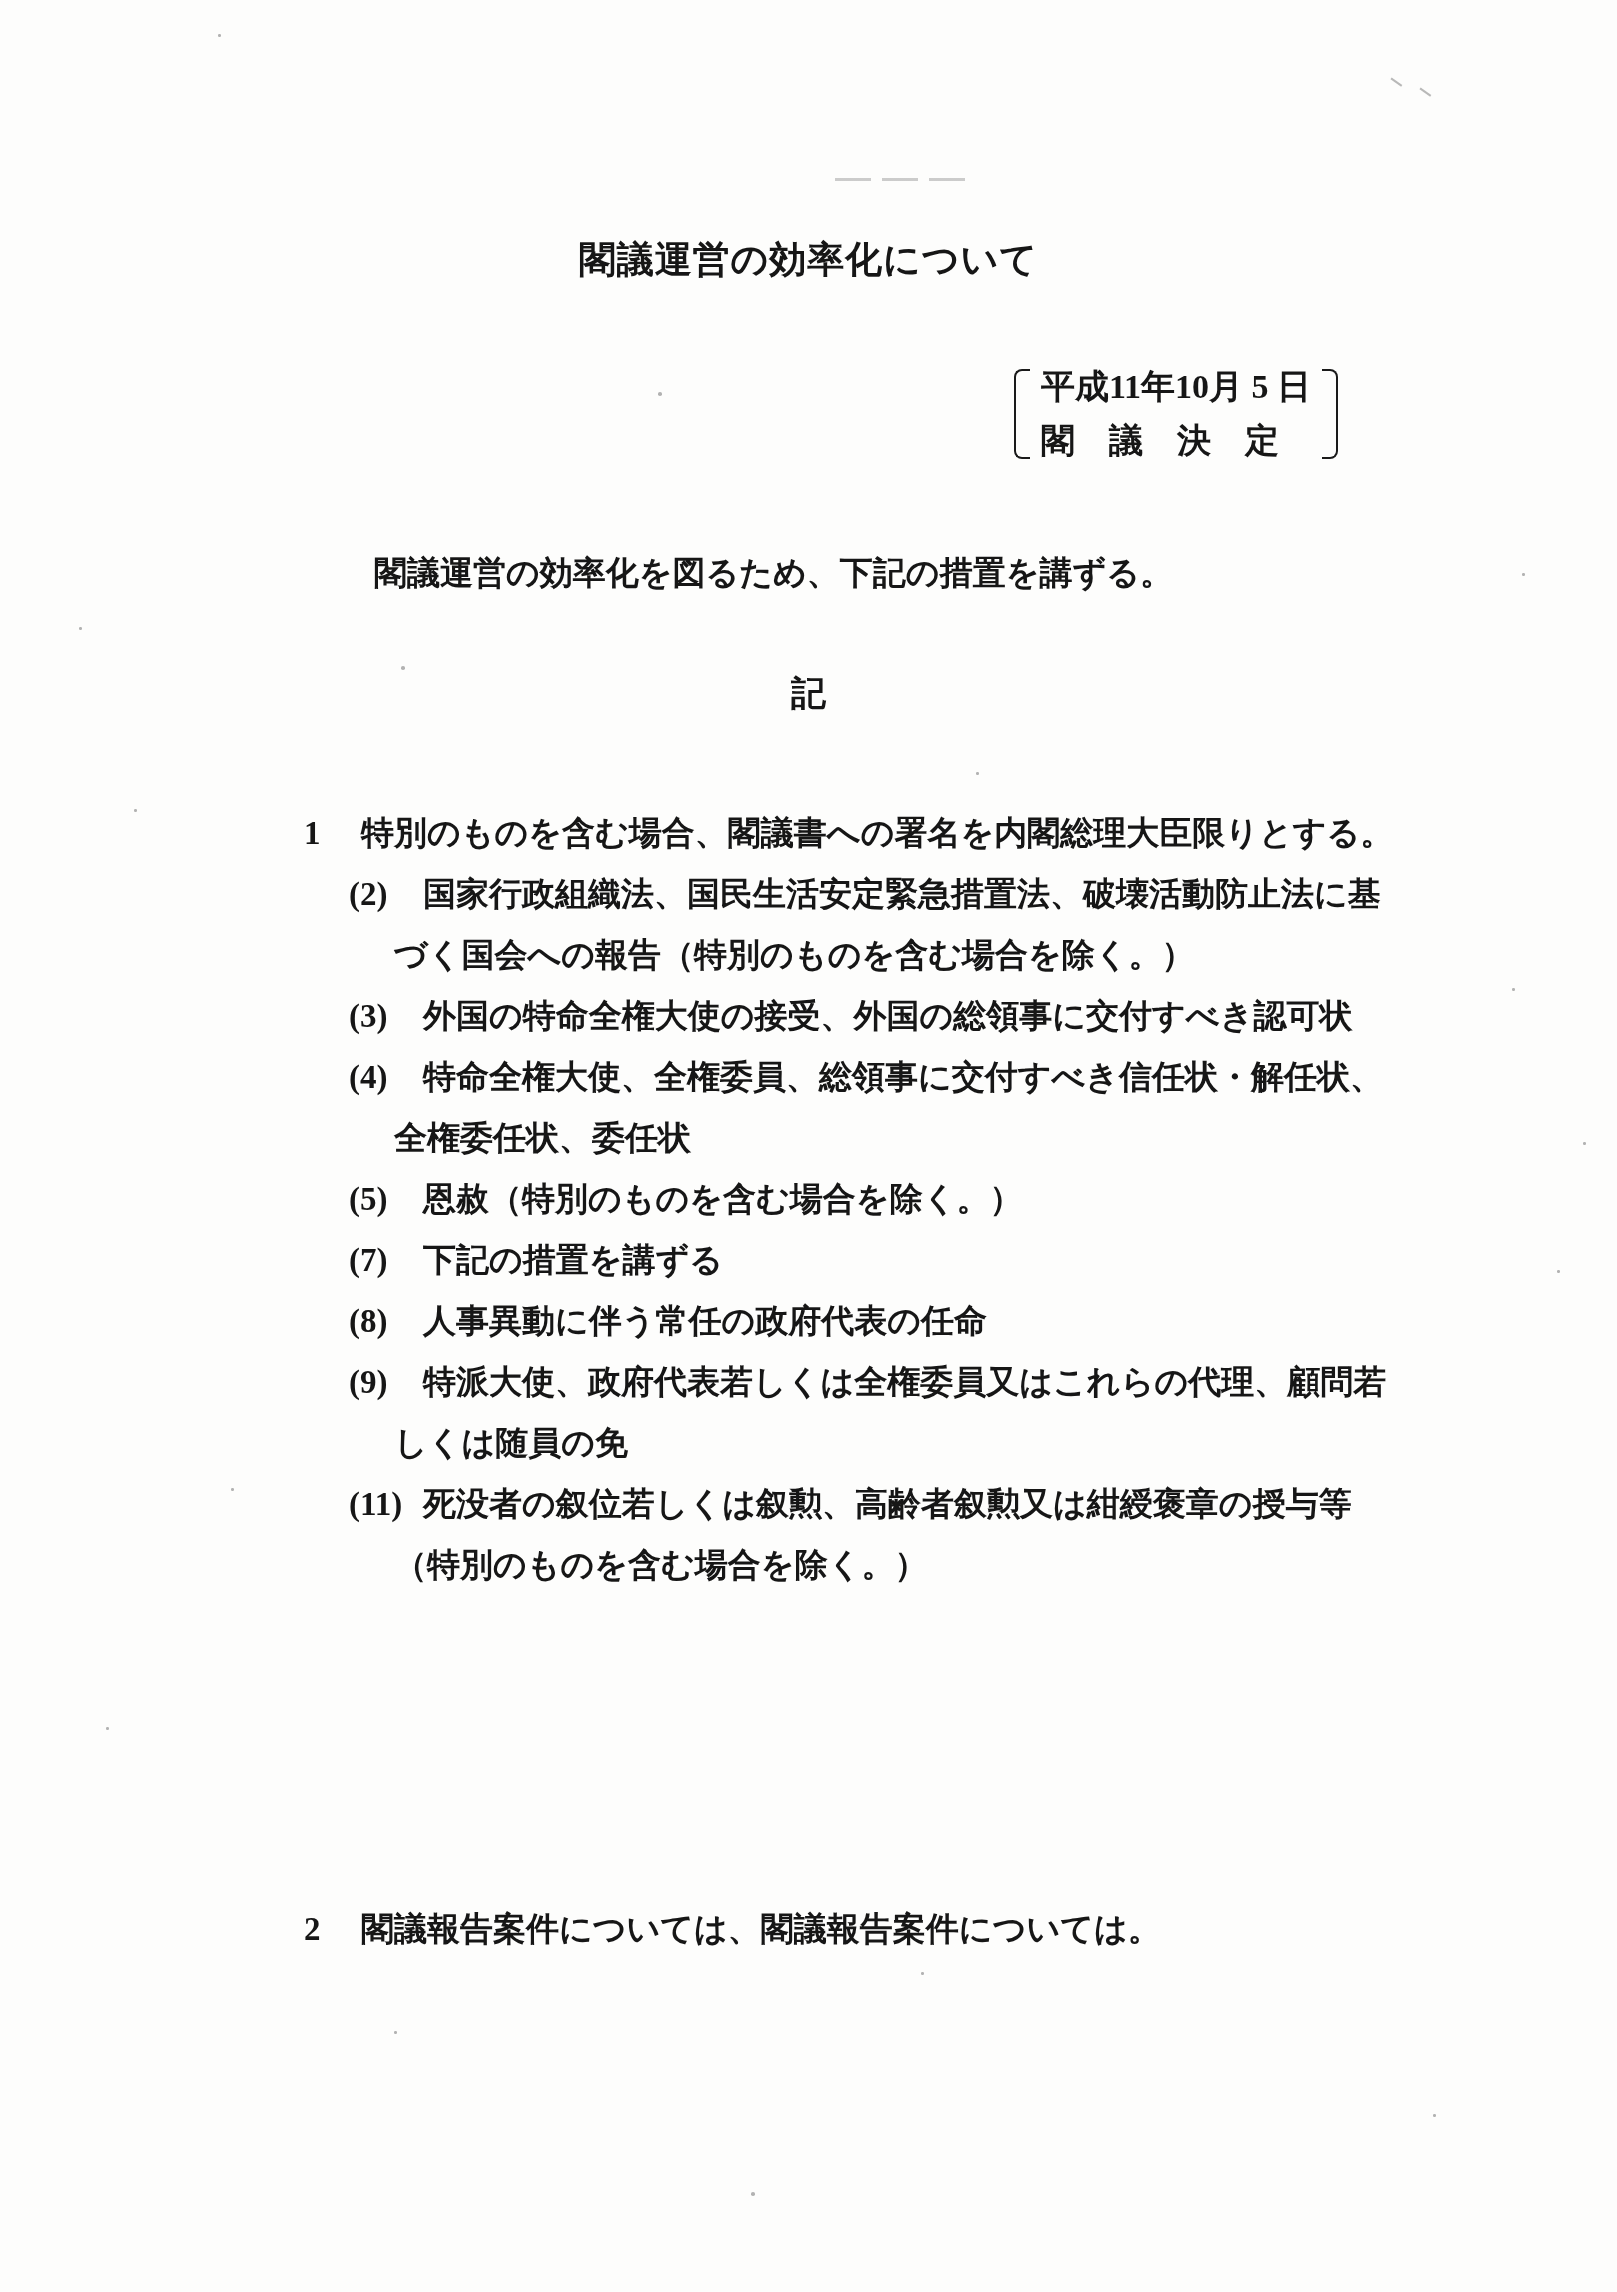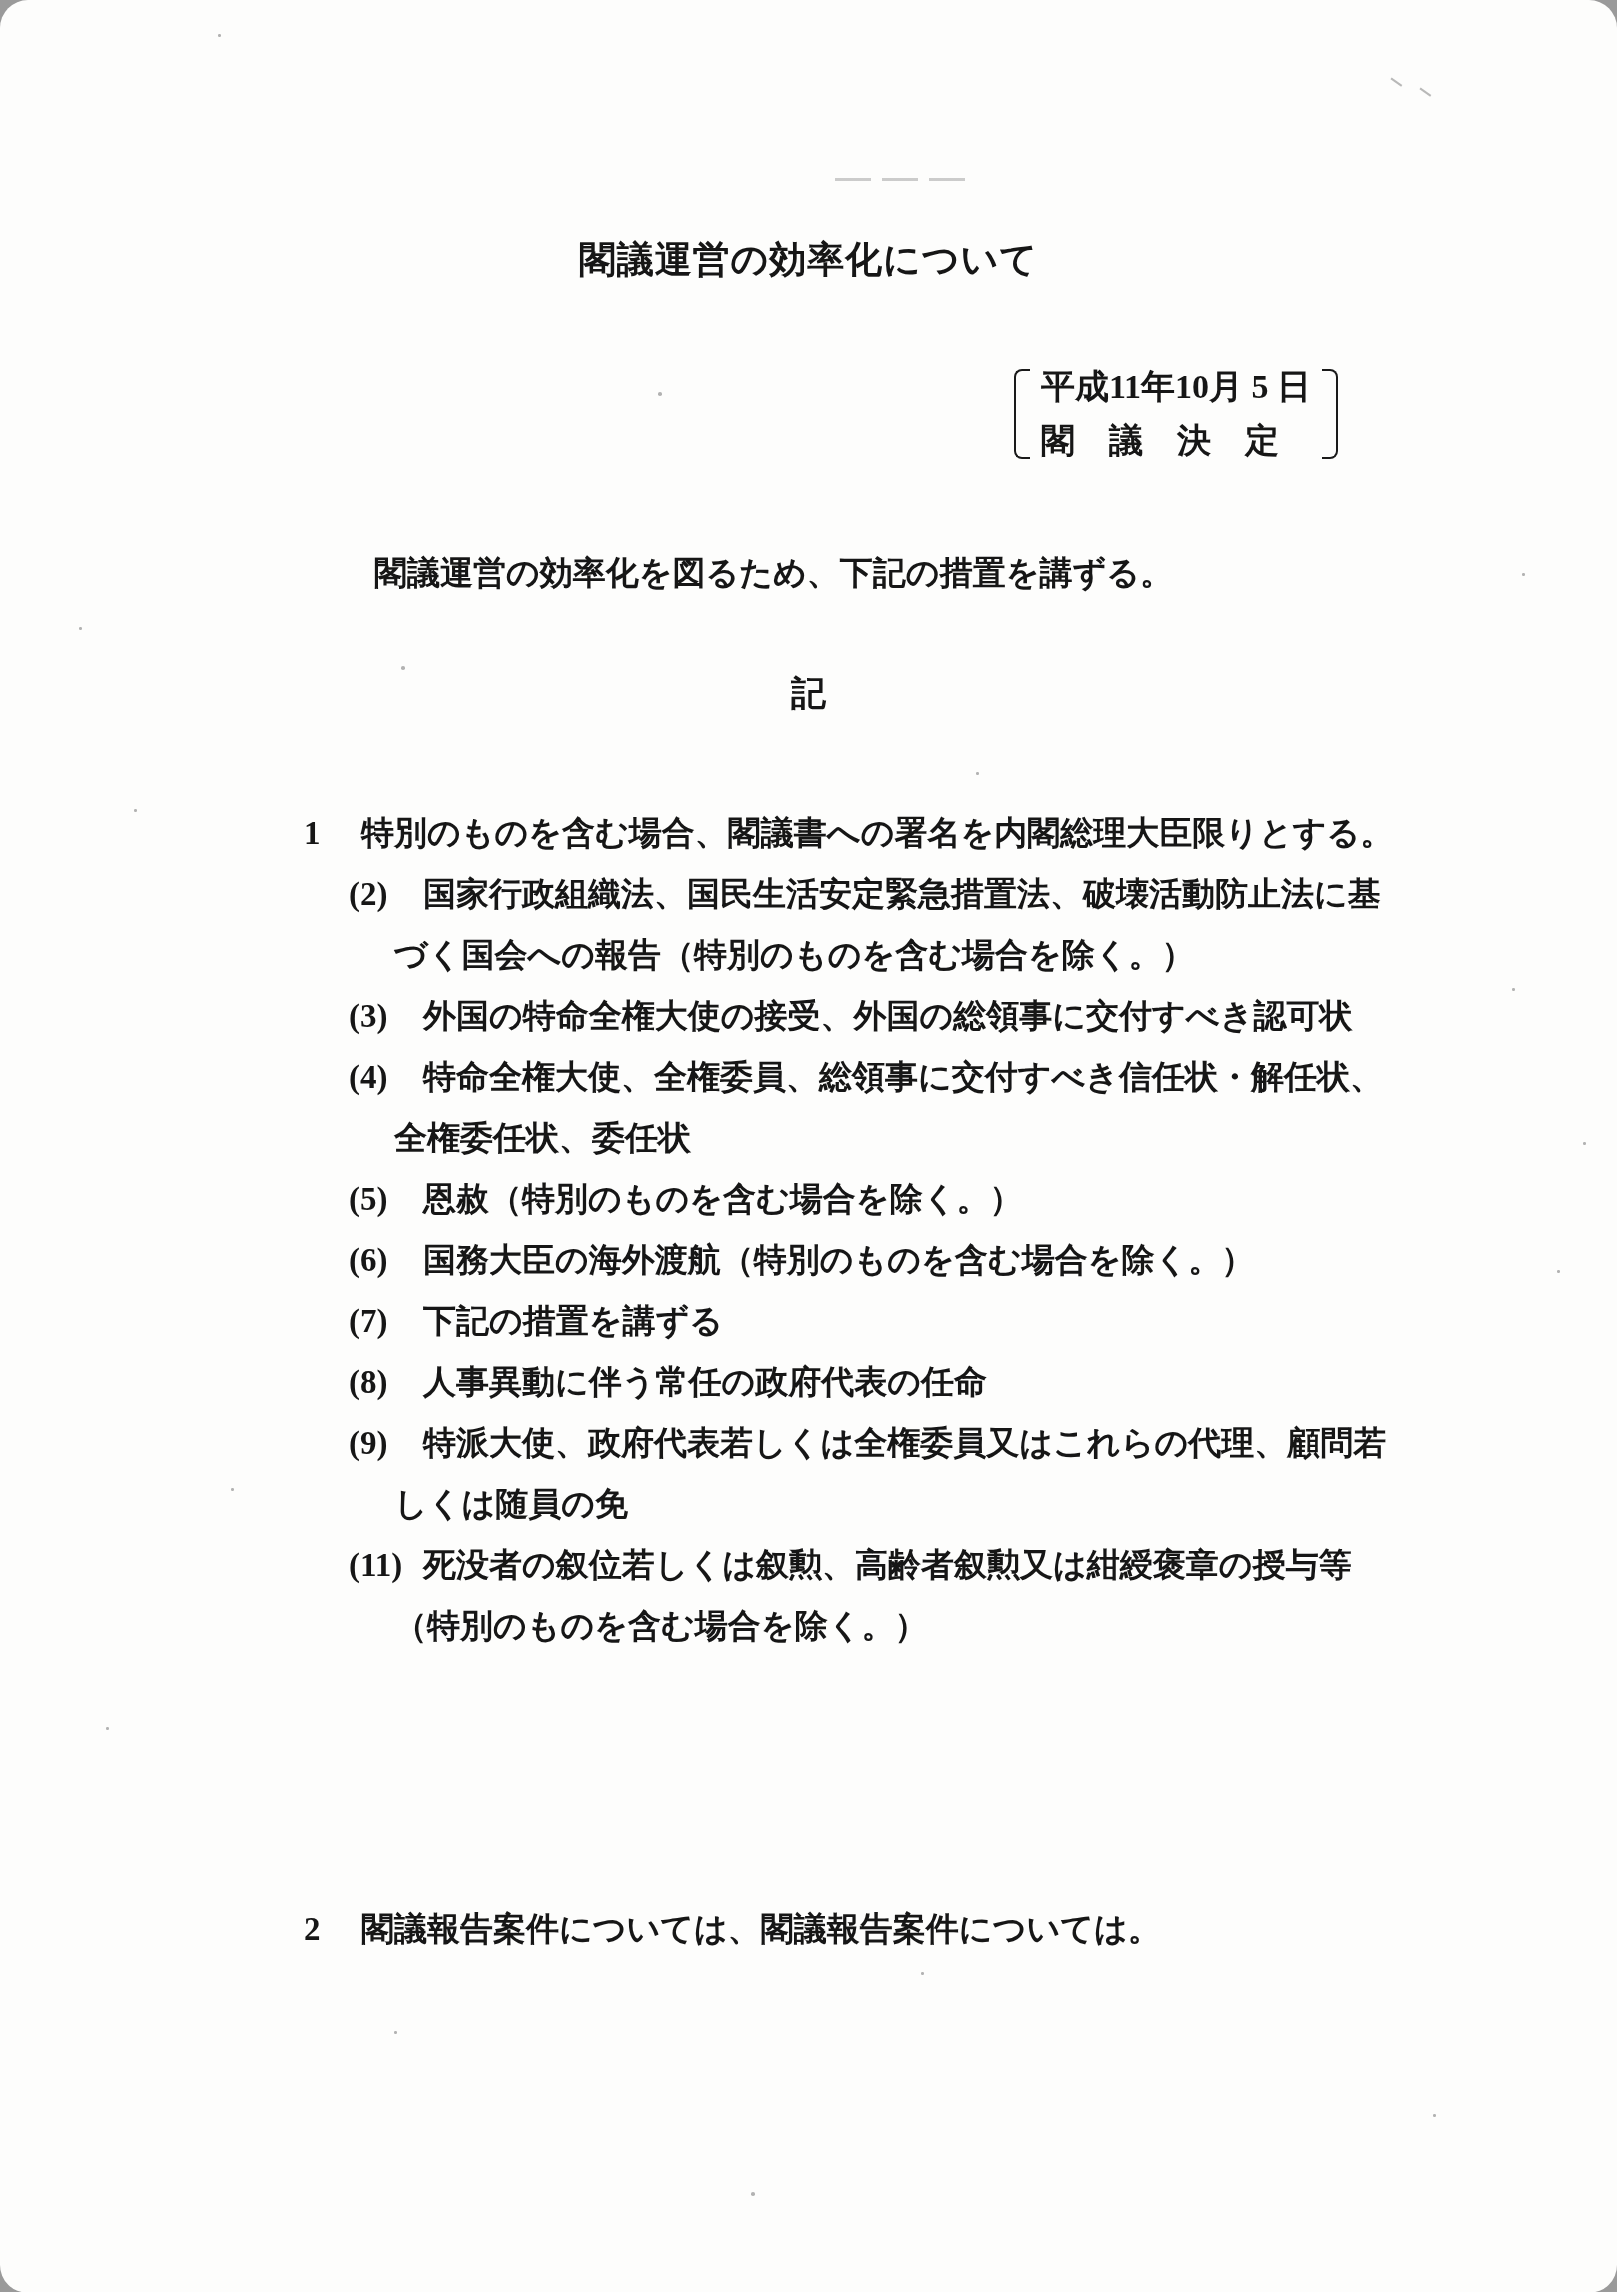--- a/index.html
+++ b/index.html
@@ -4,21 +4,20 @@
 <style>
   html,body{margin:0;padding:0;background:#9a9a9a;}
   .page{
     position:relative;
     width:1617px;height:2293px;
     margin:0 auto;
     background:#fdfdfc;
     overflow:hidden;
     font-family:"Liberation Serif","DejaVu Serif",serif;
     color:#161616;
-    border-radius:28px;
   }
   
   .doc-title{
     position:absolute;top:235px;left:0;width:1617px;
     text-align:center;font-size:37px;font-weight:600;letter-spacing:0.9px;
   }
   
   .pencil-dash{
     position:absolute;top:178px;left:835px;width:136px;height:2.7px;
     background:repeating-linear-gradient(90deg,#a3a3a3 0 36px,transparent 36px 47px);
@@ -81,21 +80,20 @@
   <div class="section section-1">
     <div class="sec-heading">
       <span class="sec-num">1</span><span>特別のものを含む場合、閣議書への署名を内閣総理大臣限りとする。</span>
     </div>
     <div class="item"><span class="item-label">(2)</span><span class="item-text">国家行政組織法、国民生活安定緊急措置法、破壊活動防止法に基
 づく国会への報告（特別のものを含む場合を除く。）</span></div>
     <div class="item"><span class="item-label">(3)</span><span class="item-text">外国の特命全権大使の接受、外国の総領事に交付すべき認可状</span></div>
     <div class="item"><span class="item-label">(4)</span><span class="item-text">特命全権大使、全権委員、総領事に交付すべき信任状・解任状、
 全権委任状、委任状</span></div>
     <div class="item"><span class="item-label">(5)</span><span class="item-text">恩赦（特別のものを含む場合を除く。）</span></div>
-    <div class="item"><span class="item-label">(6)</span><span class="item-text">国務大臣の海外渡航（特別のものを含む場合を除く。）</span></div>
     <div class="item"><span class="item-label">(7)</span><span class="item-text">下記の措置を講ずる</span></div>
     <div class="item"><span class="item-label">(8)</span><span class="item-text">人事異動に伴う常任の政府代表の任命</span></div>
     <div class="item"><span class="item-label">(9)</span><span class="item-text">特派大使、政府代表若しくは全権委員又はこれらの代理、顧問若
 しくは随員の免</span></div>
     <div class="item"><span class="item-label">(11)</span><span class="item-text">死没者の叙位若しくは叙勲、高齢者叙勲又は紺綬褒章の授与等
 （特別のものを含む場合を除く。）</span></div>
   </div>
 
   <div class="section section-2">
     <div class="sec-heading">

